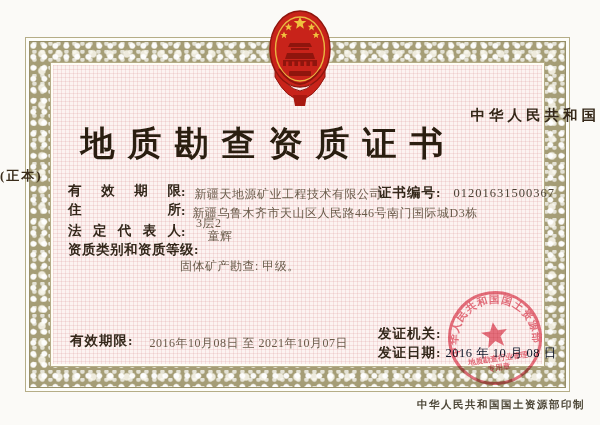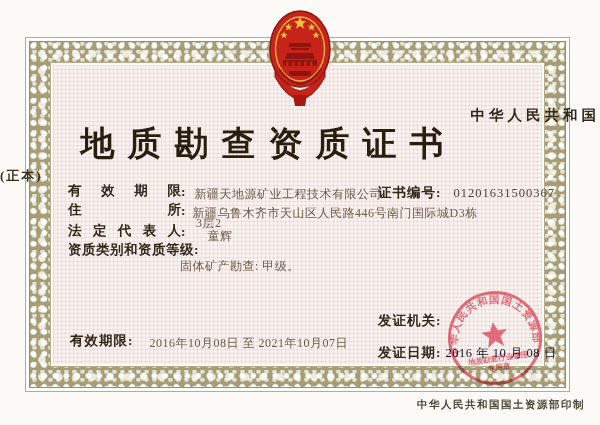--- a/index.html
+++ b/index.html
@@ -125,21 +125,21 @@
 <div class="abs lbl" style="left:68px;top:241px;letter-spacing:.5px">
   <span>资质类别和资质等级</span><span>:</span>
 </div>
 <div class="abs val" style="left:180px;top:258px">固体矿产勘查: 甲级。</div>
 
 <div class="abs" style="left:70px;top:331px">
   <span class="lbl" style="letter-spacing:1px"><span>有效期限</span><span>:</span></span>
   <span class="val" style="position:relative;top:2px;margin-left:12px">2016年10月08日 至 2021年10月07日</span>
 </div>
 
-<div class="abs lbl" style="left:378px;top:312px;letter-spacing:1px">
+<div class="abs lbl" style="left:378px;top:325px;letter-spacing:1px">
   <span>发证机关</span><span>:</span>
 </div>
 
 <div class="abs" style="left:378px;top:343px">
   <span class="lbl" style="letter-spacing:1px"><span>发证日期</span><span>:</span></span>
   <span class="val" style="font-size:12.5px;color:#0f172a">2016 年 10 月 08 日</span>
 </div>
 
 <svg class="seal" viewBox="0 0 98 98">
   <defs>

